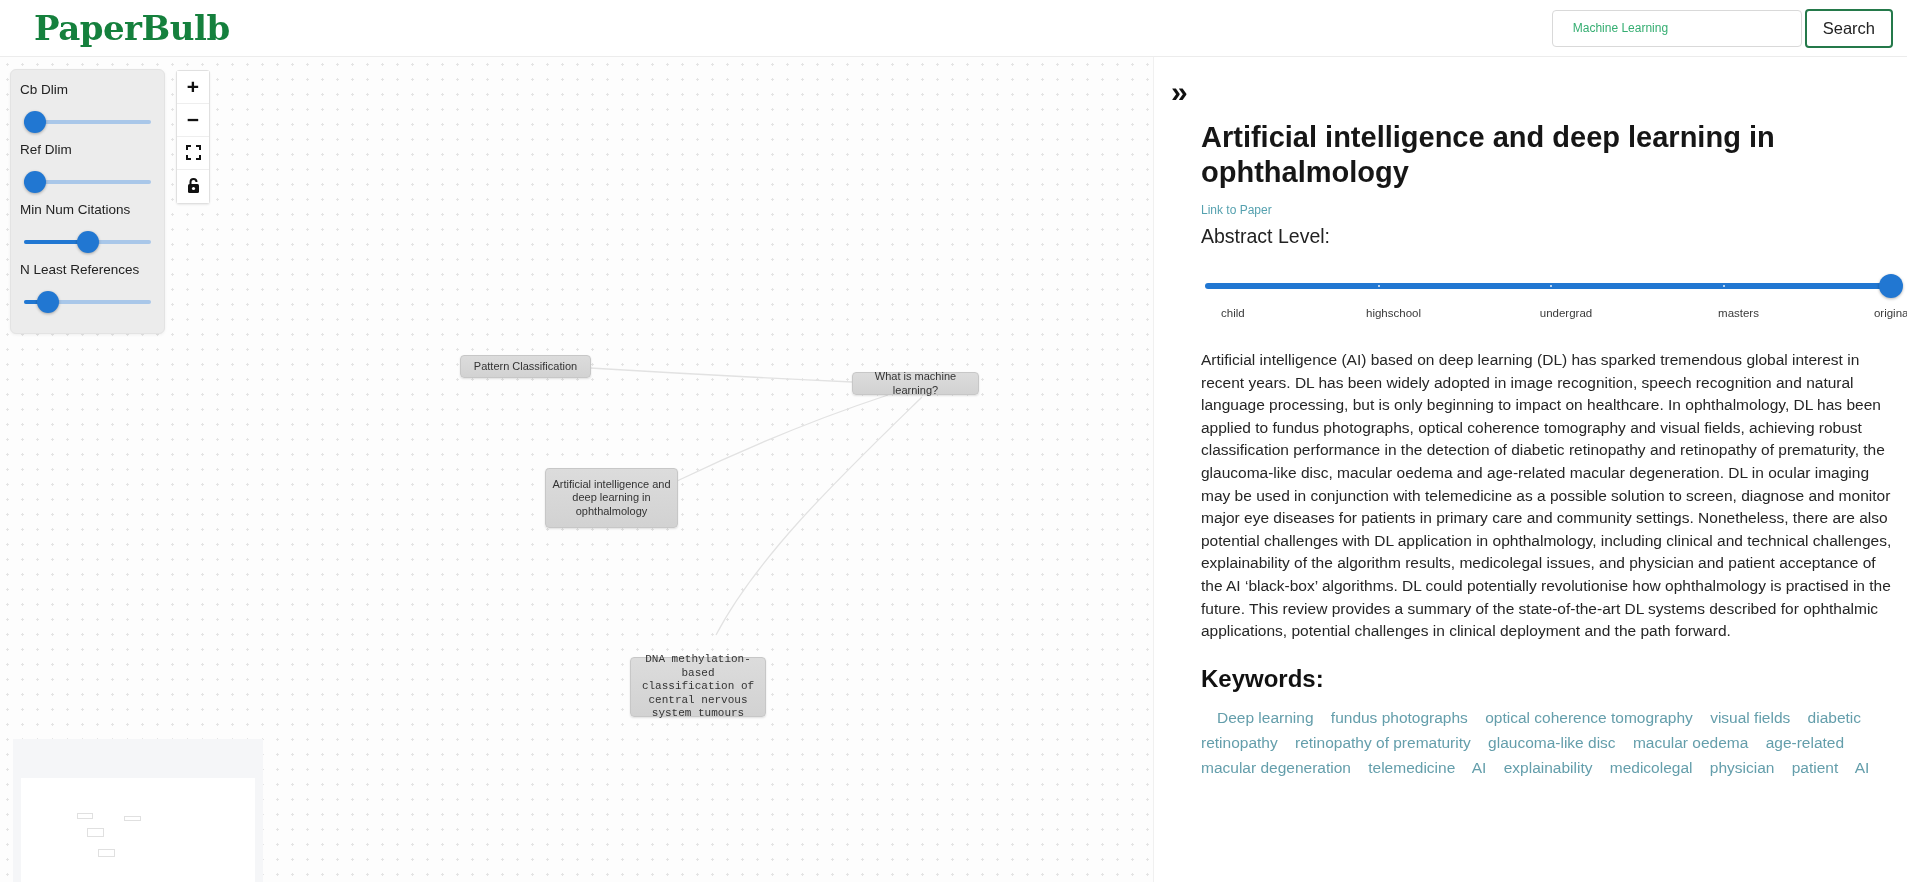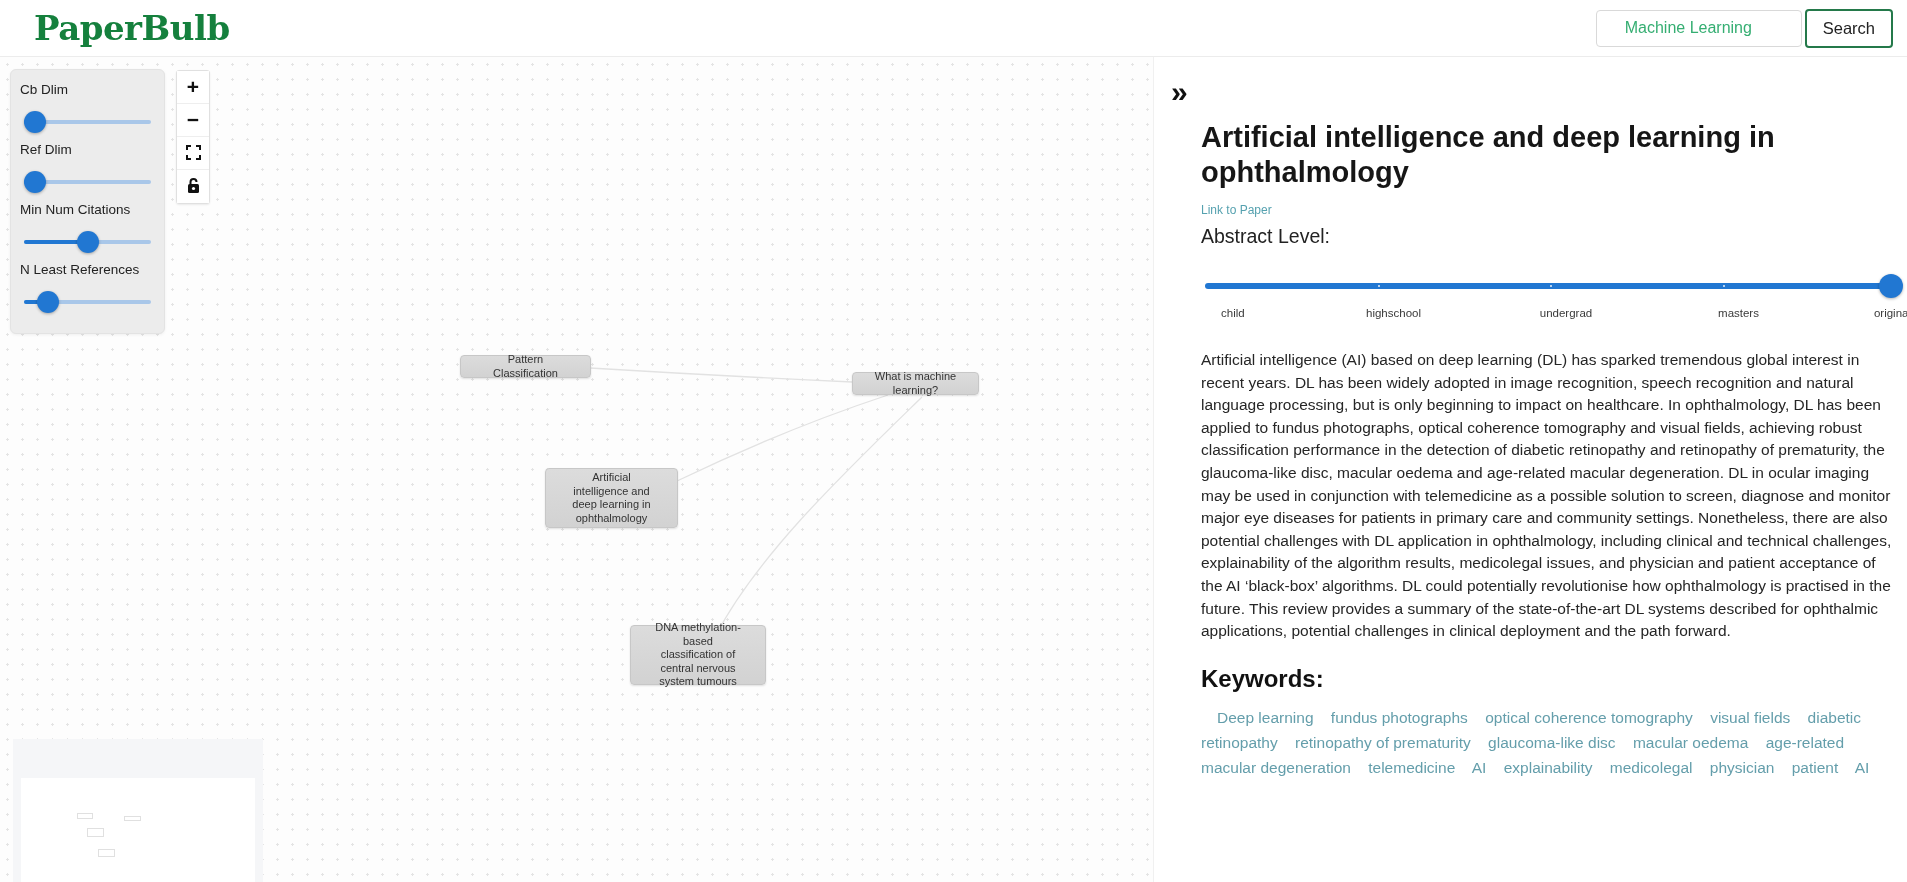--- a/index.html
+++ b/index.html
@@ -6,43 +6,43 @@
   html,body { width:1907px; height:882px; overflow:hidden; background:#fff;
               font-family:"Liberation Sans", sans-serif; }
   .app { position:relative; width:1907px; height:882px; }
 
   
   header { position:relative; height:57px; display:flex; align-items:center;
            background:#fff; border-bottom:1px solid #ececec; z-index:5; }
   .logo { margin-left:34px; font-family:"DejaVu Serif", serif; font-weight:700;
           font-size:34px; color:#15803d; letter-spacing:-0.5px; cursor:pointer; }
   .search-wrap { margin-left:auto; margin-right:14px; display:flex; align-items:center; }
-  .search-input { width:206px; height:37px; border:1px solid #d9d9d9; border-radius:4px;
-                  padding:0 28px; font-size:16px; color:#35ae72; outline:none;
+  .search-input { width:250px; height:37px; border:1px solid #d9d9d9; border-radius:4px;
+                  padding:0 20px; font-size:12px; color:#35ae72; outline:none;
                   font-family:"Liberation Sans", sans-serif; margin-right:3px; }
   .search-input::placeholder { color:#35ae72; }
   .search-btn { height:39px; padding:0 16px; background:#fff; border:2px solid #24794a;
                 border-radius:4px; font-size:16.5px; color:#222; cursor:pointer;
                 font-family:"Liberation Sans", sans-serif; }
 
   
   .main { display:flex; height:825px; }
 
   
   .graph-area { position:relative; width:1153px; height:825px; overflow:hidden;
     background-color:#fdfdfd;
     background-image:radial-gradient(circle, #e4e4e4 1.2px, transparent 1.2px);
     background-size:15px 15px; }
   .edges { position:absolute; left:0; top:0; width:1153px; height:825px; }
 
   .gnode { position:absolute; background:linear-gradient(#dcdcdc,#d2d2d2);
            border:1px solid #c7c7c7; border-radius:4px; color:#333;
            font-size:11px; line-height:13.5px; text-align:center;
            display:flex; align-items:center; justify-content:center;
-           padding:3px 20px; box-shadow:0 1px 2px rgba(0,0,0,0.12); cursor:pointer; }
+           padding:3px 6px; box-shadow:0 1px 2px rgba(0,0,0,0.12); cursor:pointer; }
 
   
   .filter-panel { position:absolute; left:10px; top:12px; width:155px;
     background:#ececec; border:1px solid #e3e3e3; border-radius:6px;
     padding:12px 9px 14px 9px; box-shadow:0 1px 3px rgba(0,0,0,0.06); }
   .f-group { margin-bottom:9px; }
   .f-label { font-size:13.5px; color:#222; margin-bottom:14px; }
   .slider { position:relative; height:22px; margin:0 4px 6px 4px; cursor:pointer; }
   .s-track { position:absolute; left:0; right:0; top:9px; height:4px;
              background:#a9c7e9; border-radius:2px; }
@@ -122,21 +122,21 @@
 
       <svg class="edges" viewBox="0 0 1153 825" xmlns="http://www.w3.org/2000/svg">
         <path d="M590,311 Q721,319 852,325" fill="none" stroke="#e2e2e2" stroke-width="1.3"></path>
         <path d="M677,424 Q785,372 888,338" fill="none" stroke="#e2e2e2" stroke-width="1.3"></path>
         <path d="M716,578 C758,498 842,418 922,340" fill="none" stroke="#e2e2e2" stroke-width="1.3"></path>
       </svg>
 
       <div class="gnode" style="left:460px; top:298px; width:131px; height:23px;">Pattern Classification</div>
       <div class="gnode" style="left:852px; top:315px; width:127px; height:23px;text-align:center;">What is machine learning?</div>
       <div class="gnode" style="left:545px; top:411px; width:133px; height:60px;">Artificial intelligence and deep learning in ophthalmology</div>
-      <div class="gnode" style="left:630px; top:568px; width:136px; height:60px;">DNA methylation-based classification of central nervous system tumours</div>
+      <div class="gnode" style="left:630px; top:600px; width:136px; height:60px;font-family:Liberation Mono, monospace;">DNA methylation-based classification of central nervous system tumours</div>
 
       <div class="filter-panel">
         <div class="f-group">
           <div class="f-label">Cb Dlim</div>
           <div class="slider">
             <div class="s-track"></div>
             <div class="s-fill" style="width:9%"></div>
             <div class="s-thumb" style="left:9%"></div>
           </div>
         </div>

